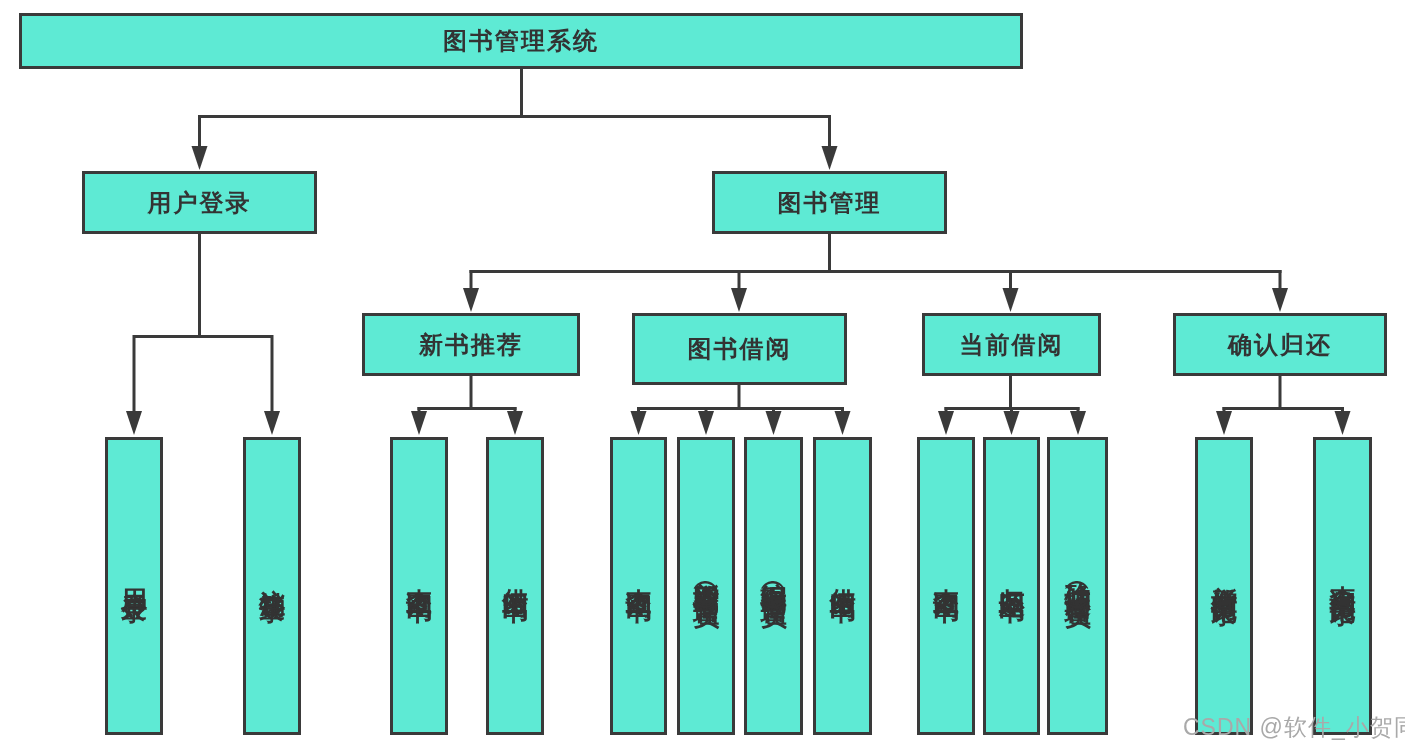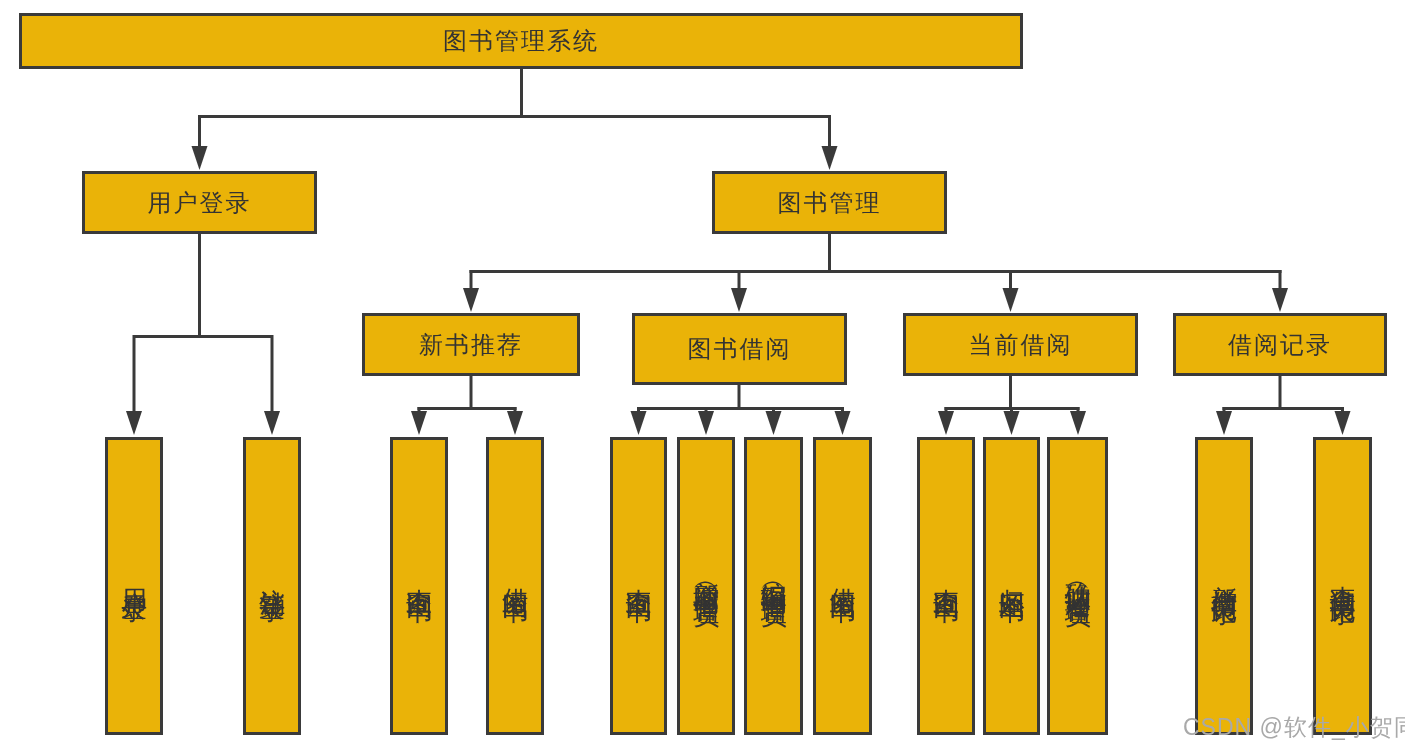--- a/index.html
+++ b/index.html
@@ -8,23 +8,23 @@
     width:1405px;height:747px;
     background:#ffffff;
     overflow:hidden;
     font-family:"Liberation Sans","DejaVu Sans",sans-serif;
   }
   #wires{position:absolute;left:0;top:0;width:1405px;height:747px;}
   #wires path{stroke:#3a3a3a;stroke-width:3;fill:none;}
   #wires polygon{fill:#3a3a3a;stroke:none;}
   .node{
     position:absolute;box-sizing:border-box;
-    border:3px solid #3a3a3a;background:#eab308;
+    border:3px solid #3a3a3a;background:#5eead4;
     display:flex;align-items:center;justify-content:center;
-    color:#333333;font-size:24px;letter-spacing:2px;
+    color:#333333;font-size:24px;letter-spacing:2px;font-weight:bold;
   }
   .leaf{padding-bottom:24px;}
   .vtext{
     writing-mode:vertical-rl;text-orientation:mixed;
     white-space:nowrap;font-size:26px;letter-spacing:3px;line-height:1.05;
     color:#333333;
   }
   .watermark{
     position:absolute;left:1183px;top:712px;
     font-size:23px;color:#a9a9a9;letter-spacing:1px;white-space:nowrap;
@@ -107,25 +107,25 @@
   <div class="node" style="left:362px;top:313px;width:218px;height:63px;">
     <span>新书推荐</span>
   </div>
 
   <div class="node" style="left:712px;top:171px;width:235px;height:63px;">
     <span>图书管理</span>
   </div>
   <div class="node" style="left:632px;top:313px;width:215px;height:72px;">
     <span>图书借阅</span>
   </div>
-  <div class="node" style="left:903px;top:313px;width:235px;height:63px;">
+  <div class="node" style="left:922px;top:313px;width:179px;height:63px;">
     <span>当前借阅</span>
   </div>
   <div class="node" style="left:1173px;top:313px;width:214px;height:63px;">
-    <span>借阅记录</span>
+    <span>确认归还</span>
   </div>
 
   <div class="node leaf" style="left:105px;top:437px;width:58px;height:298px;">
     <span class="vtext">用户登录</span>
   </div>
   <div class="node leaf" style="left:243px;top:437px;width:58px;height:298px;">
     <span class="vtext">注销登录</span>
   </div>
 
   <div class="node leaf" style="left:390px;top:437px;width:58px;height:298px;">

